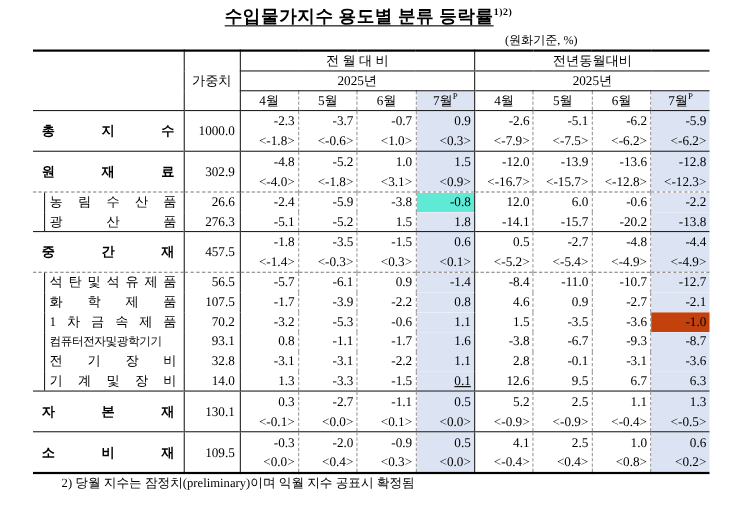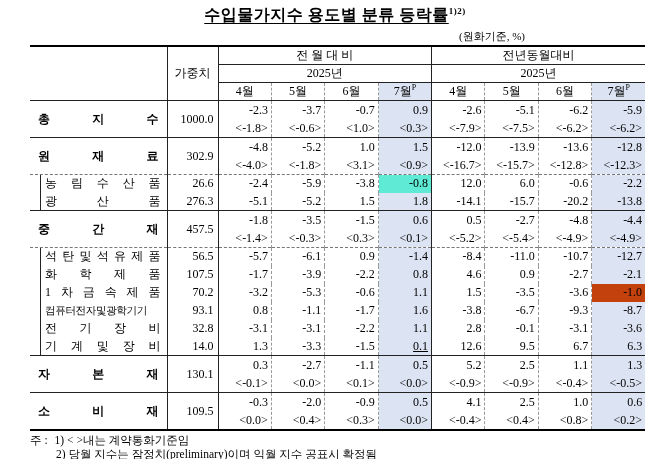--- a/index.html
+++ b/index.html
@@ -502,21 +502,18 @@
           </td>
           <td class="num c7 hl" style="background: rgb(220, 227, 242);">
             <div class="v">0.6</div>
             <div class="v">&lt;0.2&gt;</div>
           </td>
         </tr>
       </tbody>
   </table>
 
   <div class="notes">
-    <div class="note-line">
-      <span class="prefix">주 :</span><span>1) &lt; &gt;내는 계약통화기준임</span>
-    </div>
     <div class="note-line second">
       <span>2) 당월 지수는 잠정치(preliminary)이며 익월 지수 공표시 확정됨</span>
     </div>
   </div>
 
 </div>
 
 </body></html>

